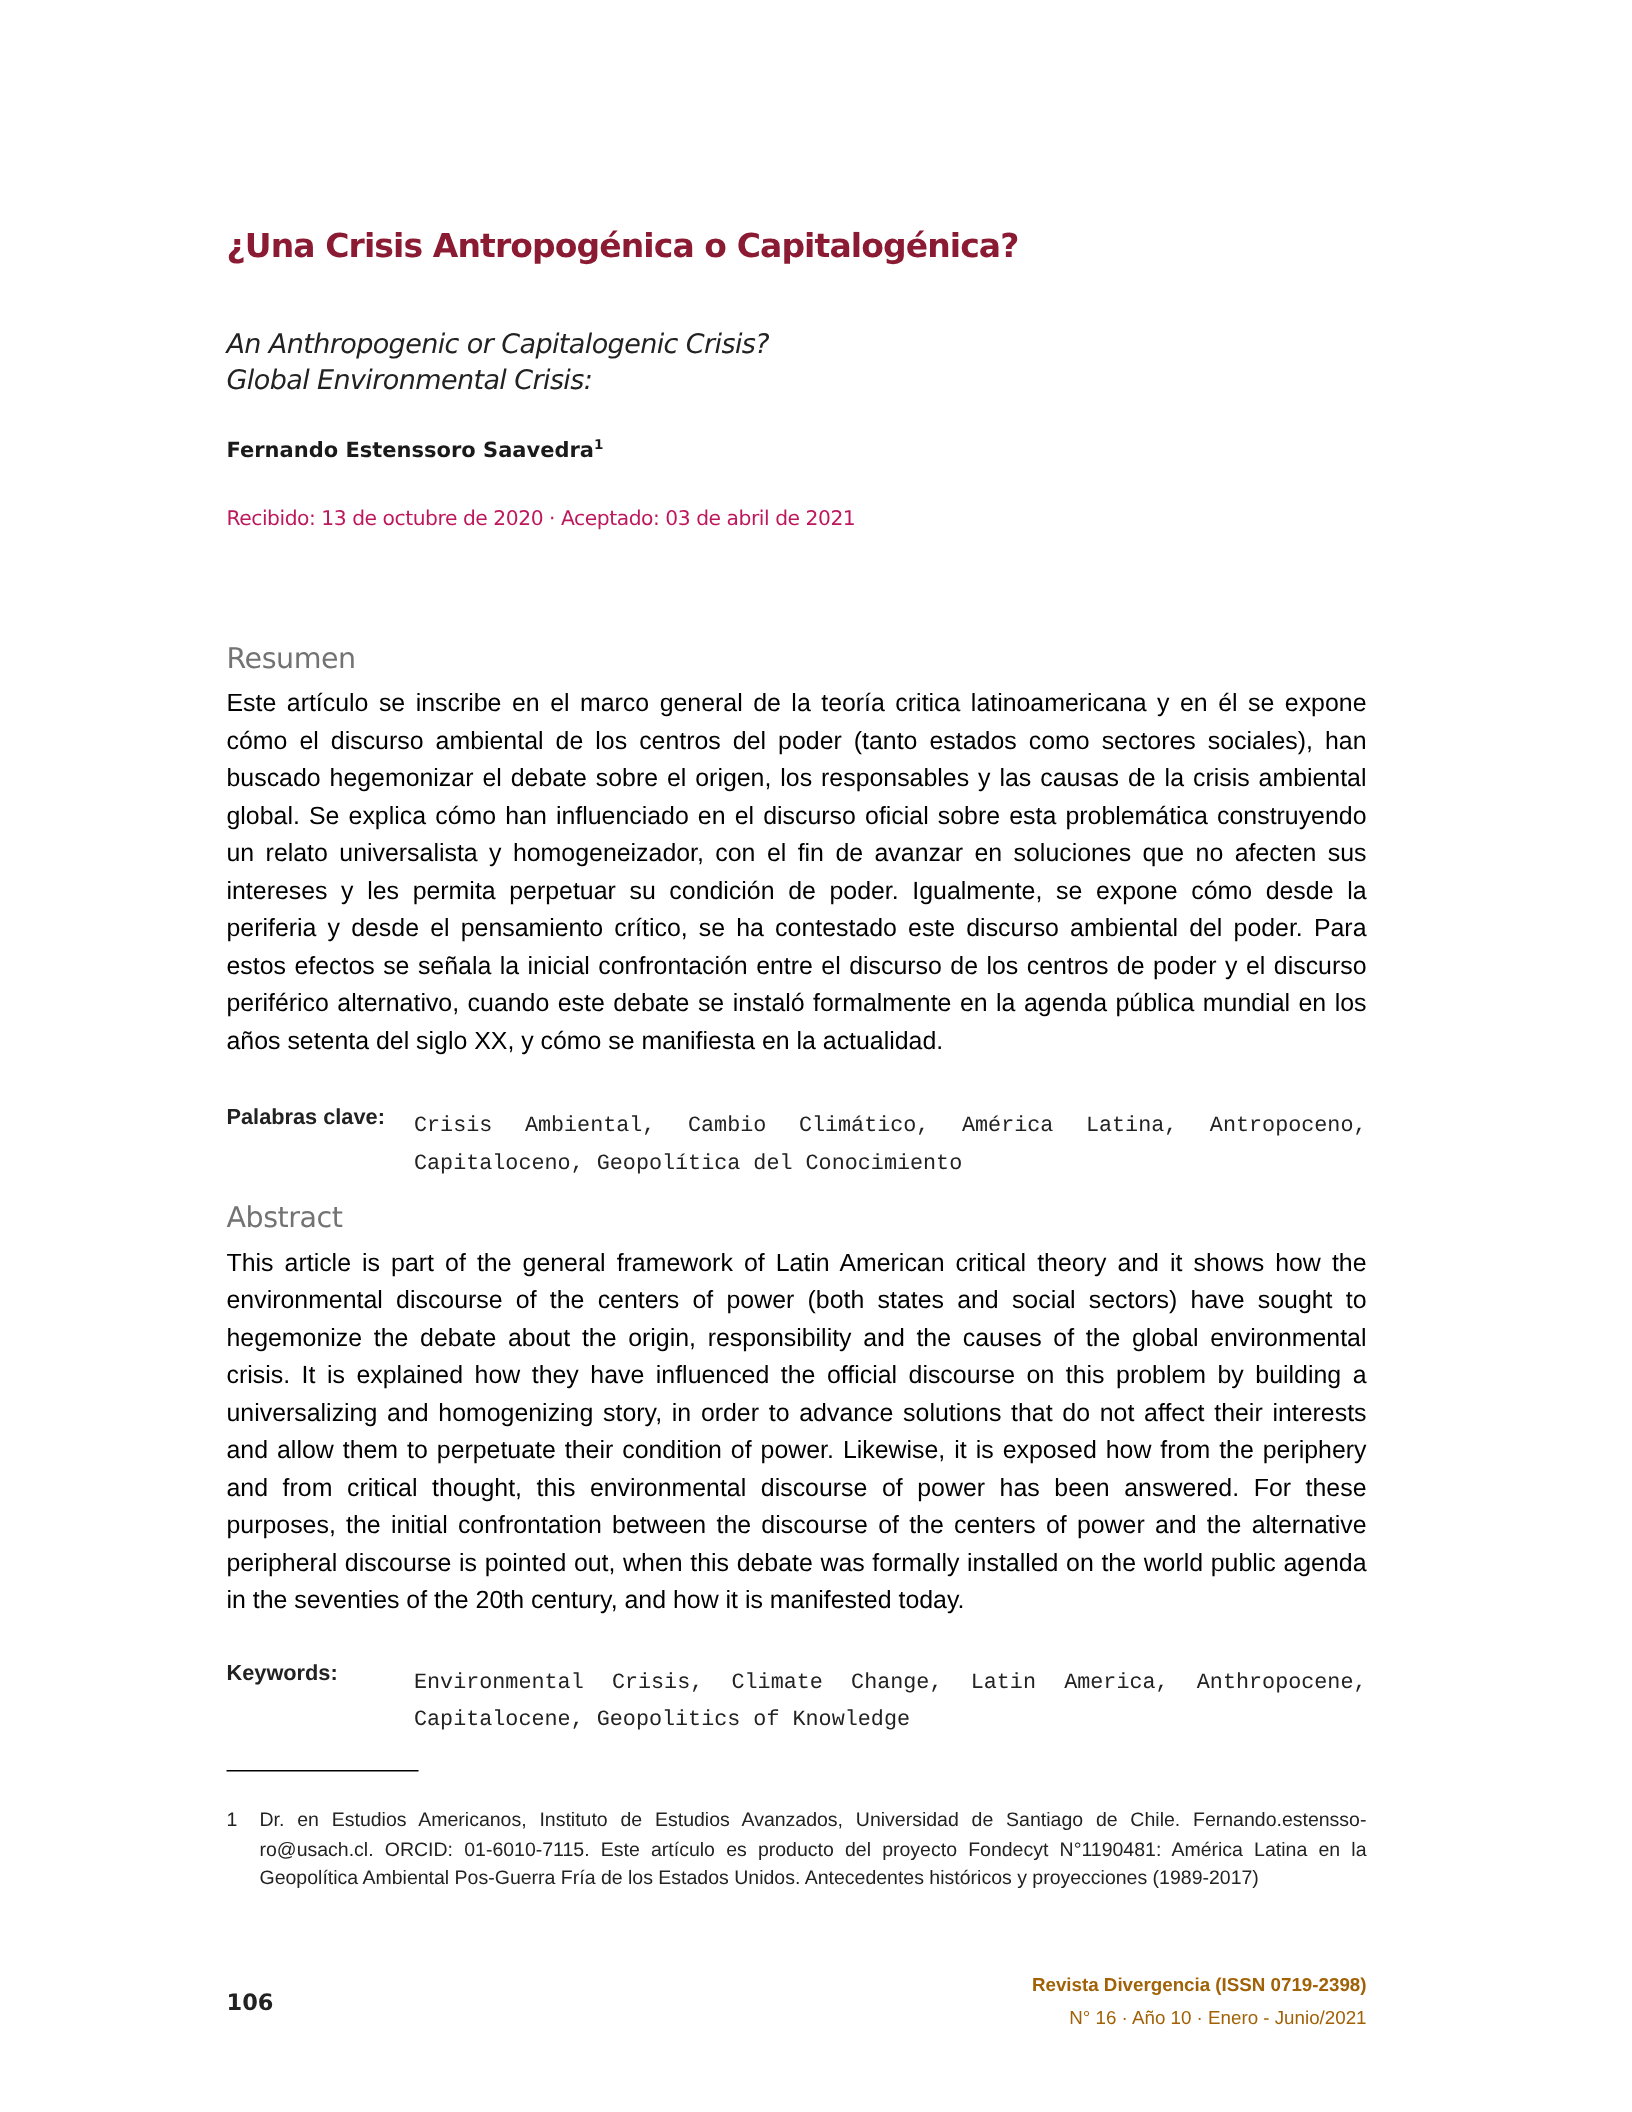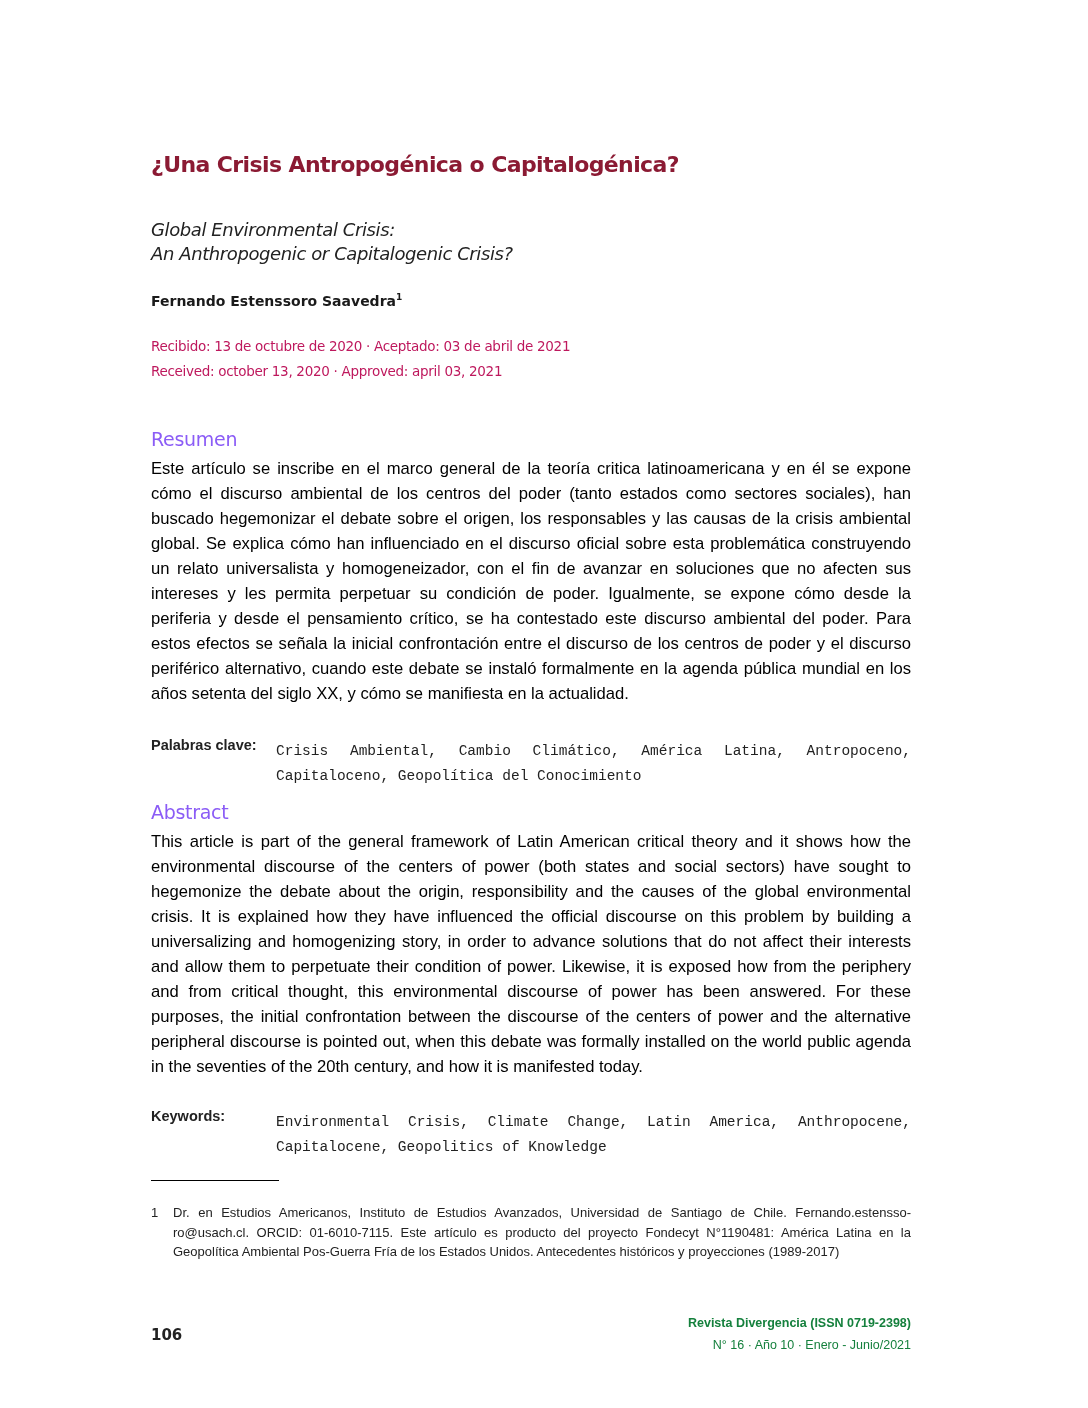--- a/index.html
+++ b/index.html
@@ -7,56 +7,55 @@
          font-family: "Liberation Sans", sans-serif; color: #1a1a1a; }
   .page { position: absolute; left: 151px; top: 0; width: 760px; }
   .title { position: absolute; top: 152px; left: 0; width: 760px; color: #8b1a33;
            font-family: "DejaVu Sans", sans-serif; font-weight: bold; font-size: 22px; line-height: 26px; letter-spacing: -0.6px; }
   .subtitle { position: absolute; top: 218px; left: 0; width: 760px; font-style: italic;
               font-family: "DejaVu Sans", sans-serif; font-size: 18px; line-height: 24px; color: #222; letter-spacing: -0.4px; }
   .author { position: absolute; top: 292px; left: 0; font-family: "DejaVu Sans", sans-serif; font-weight: bold;
             font-size: 14px; color: #1a1a1a; }
   .author sup { font-size: 9px; }
   .dates { position: absolute; top: 334px; left: 0; font-family: "DejaVu Sans", sans-serif; font-size: 13.5px; line-height: 25px; color: #be185d; letter-spacing: -0.3px; }
-  .section-heading { position: absolute; left: 0; color: #8b5cf6; font-family: "DejaVu Sans", sans-serif;
+  .section-heading { position: absolute; left: 0; color: #737373; font-family: "DejaVu Sans", sans-serif;
                      font-size: 19px; font-weight: normal; letter-spacing: -0.3px; }
   .body-text { position: absolute; left: 0; width: 760px; font-family: "Liberation Sans", sans-serif;
                font-size: 16.6px; line-height: 25px; text-align: justify; color: #000000; hyphens: manual; }
   .kw { position: absolute; left: 0; width: 760px; font-size: 14.5px; line-height: 25px; color: #222; }
   .kw .label { position: absolute; left: 0; top: 0; font-weight: bold; font-family: "Liberation Sans", sans-serif; }
   .kw .values { position: absolute; left: 125px; top: 6px; width: 635px; text-align: justify; font-family: Liberation Mono, monospace; }
   .rule { position: absolute; left: 0; top: 1180px; width: 128px; height: 1px; background: #000; }
   .footnote { position: absolute; left: 0; top: 1203px; width: 760px; font-size: 13px; line-height: 19.5px; color: #222; }
   .footnote .num { position: absolute; left: 0; top: 0; }
   .footnote .text { position: absolute; left: 22px; top: 0; width: 738px; text-align: justify; }
   .page-num { position: absolute; left: 0; top: 1326px; font-size: 15px; font-weight: bold; color: #222; font-family: "DejaVu Sans", sans-serif; }
-  .journal { position: absolute; right: 0; top: 1312px; text-align: right; font-size: 12.5px; line-height: 22px; color: #15803d; }
+  .journal { position: absolute; right: 0; top: 1312px; text-align: right; font-size: 12.5px; line-height: 22px; color: #a16207; }
   .journal .name { font-weight: bold; }
 </style>
 </head>
 <body>
 
 <div class="page">
 
   <div class="title">
     <div>¿Una Crisis Antropogénica o Capitalogénica?</div>
   </div>
 
   <div class="subtitle">
+    <div>An Anthropogenic or Capitalogenic Crisis?</div>
     <div>Global Environmental Crisis:</div>
-    <div>An Anthropogenic or Capitalogenic Crisis?</div>
   </div>
 
   <div class="author">
     <span>Fernando Estenssoro Saavedra</span><sup>1</sup>
   </div>
 
   <div class="dates">
     <div>Recibido: 13 de octubre de 2020 · Aceptado: 03 de abril de 2021</div>
-    <div>Received: october 13, 2020 · Approved: april 03, 2021</div>
   </div>
 
   <div class="section-heading" style="top: 428px;">Resumen</div>
   <div class="body-text" style="top: 456px;">Este artículo se inscribe en el marco general de la teoría critica latinoamericana y en él se expo­ne cómo el discurso ambiental de los centros del poder (tanto estados como sectores sociales), han buscado hegemonizar el debate sobre el origen, los responsables y las causas de la crisis ambiental global. Se explica cómo han influenciado en el discurso oficial sobre esta problemática construyendo un relato universalista y homogeneizador, con el fin de avanzar en soluciones que no afecten sus intereses y les permita perpetuar su condición de poder. Igualmente, se expone cómo desde la periferia y desde el pensamiento crítico, se ha contestado este discurso ambiental del poder. Para estos efectos se señala la inicial confrontación entre el discurso de los centros de poder y el discurso periférico alternativo, cuando este debate se instaló formalmente en la agenda pública mundial en los años setenta del siglo XX, y cómo se manifiesta en la actualidad.</div>
 
   <div class="kw" style="top: 733px;">
     <span class="label">Palabras clave:</span>
     <span class="values">Crisis Ambiental, Cambio Climático, América Latina, Antropoceno, Capitaloceno, Geopolítica del Conocimiento</span>
   </div>
 

